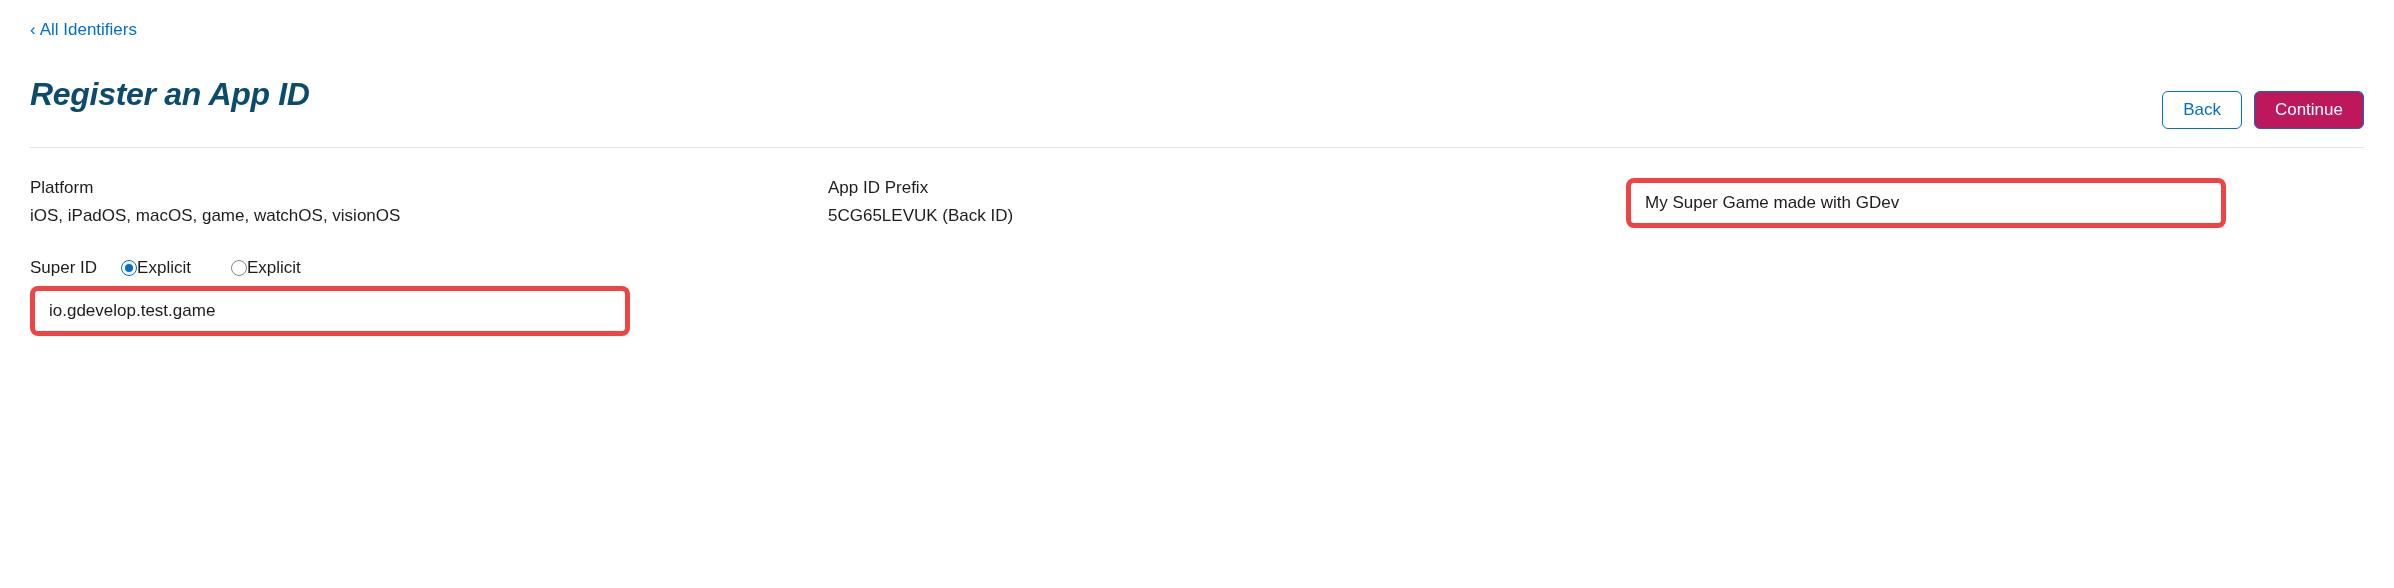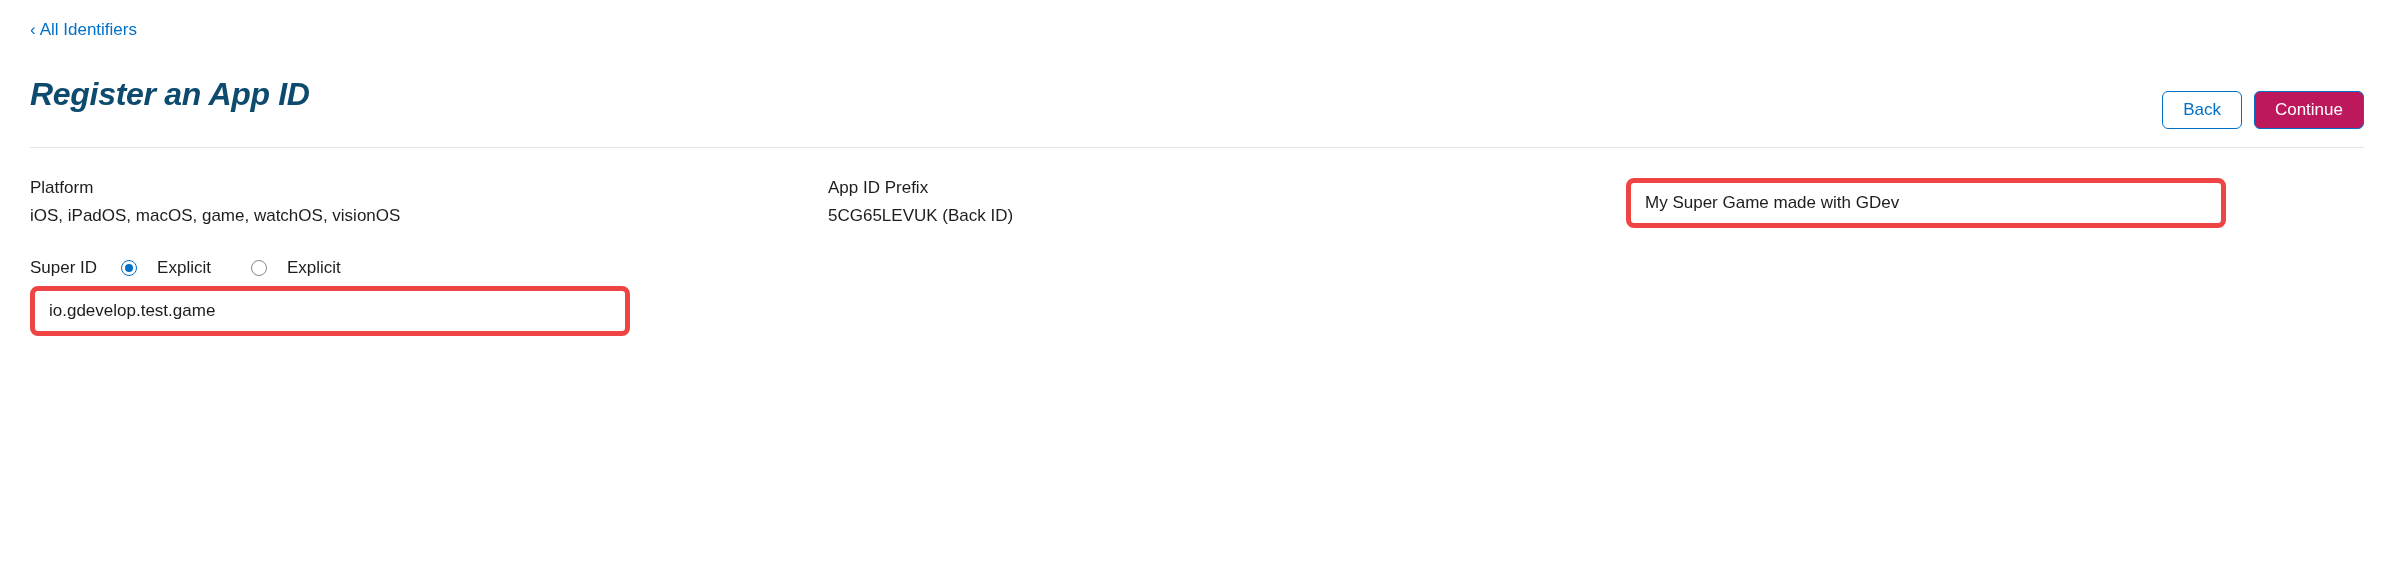--- a/index.html
+++ b/index.html
@@ -94,21 +94,21 @@
       color: #1d1d1f;
     }
     .radio-group {
       display: flex;
       gap: 40px;
       align-items: center;
     }
     .radio-item {
       display: flex;
       align-items: center;
-      gap: 20px;
+      gap: 0;
       cursor: pointer;
       justify-content: flex-end;
     }
     .radio-circle {
       width: 16px;
       height: 16px;
       border-radius: 50%;
       border: 1.5px solid #888;
       display: inline-flex;
       align-items: center;

